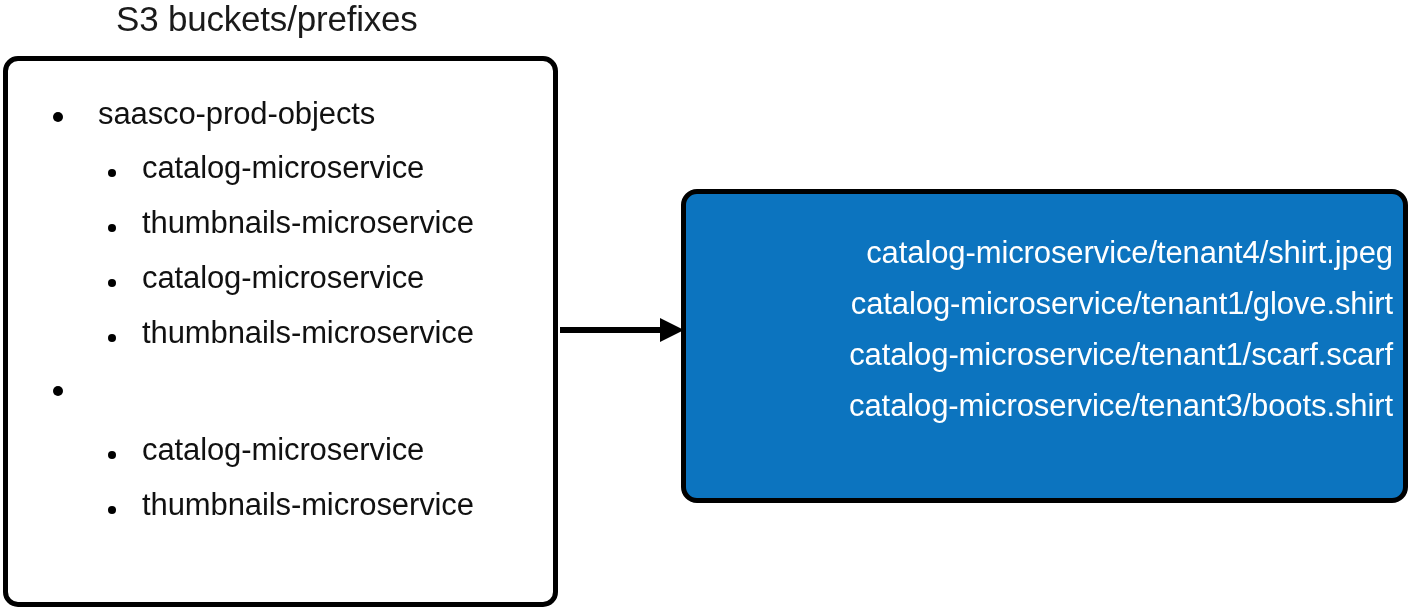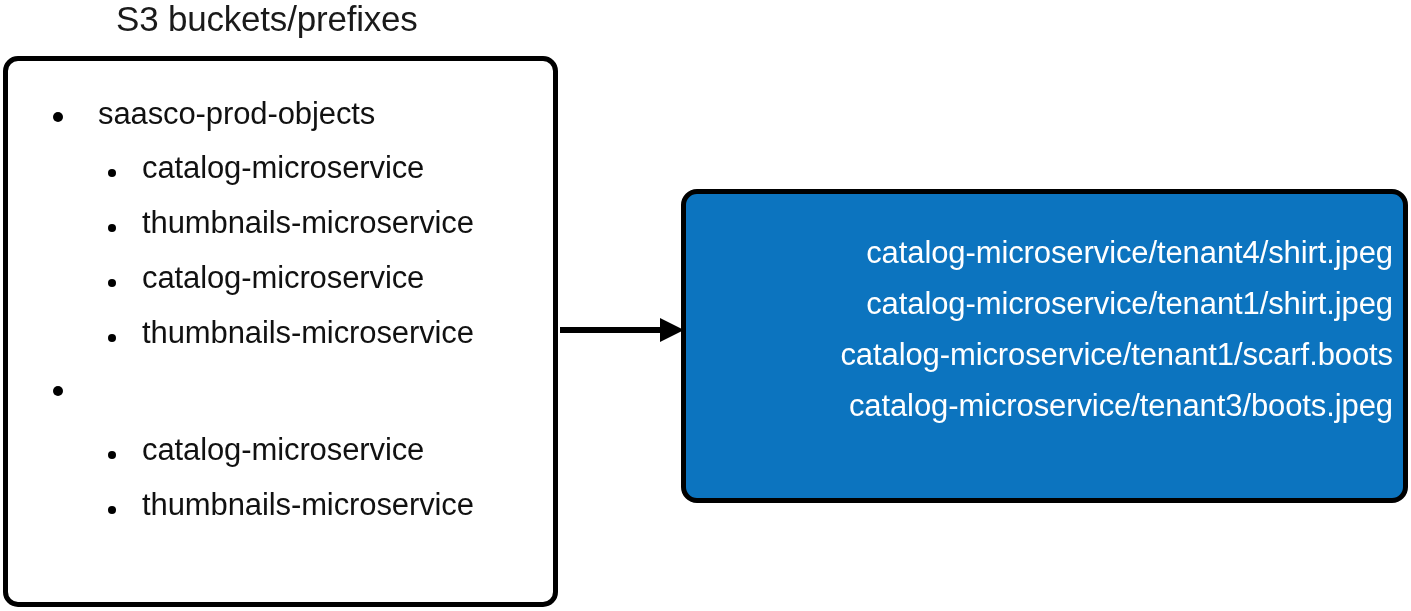--- a/index.html
+++ b/index.html
@@ -184,19 +184,19 @@
   </div>
 
   <svg id="flow-arrow" viewBox="0 0 132 36">
     <line x1="4" y1="18" x2="108" y2="18" stroke="#000000" stroke-width="6"></line>
     <polygon points="104,6 128,18 104,30" fill="#000000"></polygon>
   </svg>
 
   <div id="objects-panel">
     <div class="object-keys">
       <div class="object-key">catalog-microservice/tenant4/shirt.jpeg</div>
-      <div class="object-key">catalog-microservice/tenant1/shirt.jpeg</div>
-      <div class="object-key">catalog-microservice/tenant1/scarf.boots</div>
-      <div class="object-key">catalog-microservice/tenant3/boots.jpeg</div>
+      <div class="object-key">catalog-microservice/tenant1/glove.shirt</div>
+      <div class="object-key">catalog-microservice/tenant1/scarf.scarf</div>
+      <div class="object-key">catalog-microservice/tenant3/boots.shirt</div>
     </div>
   </div>
 
 </div>
 
 </body></html>

